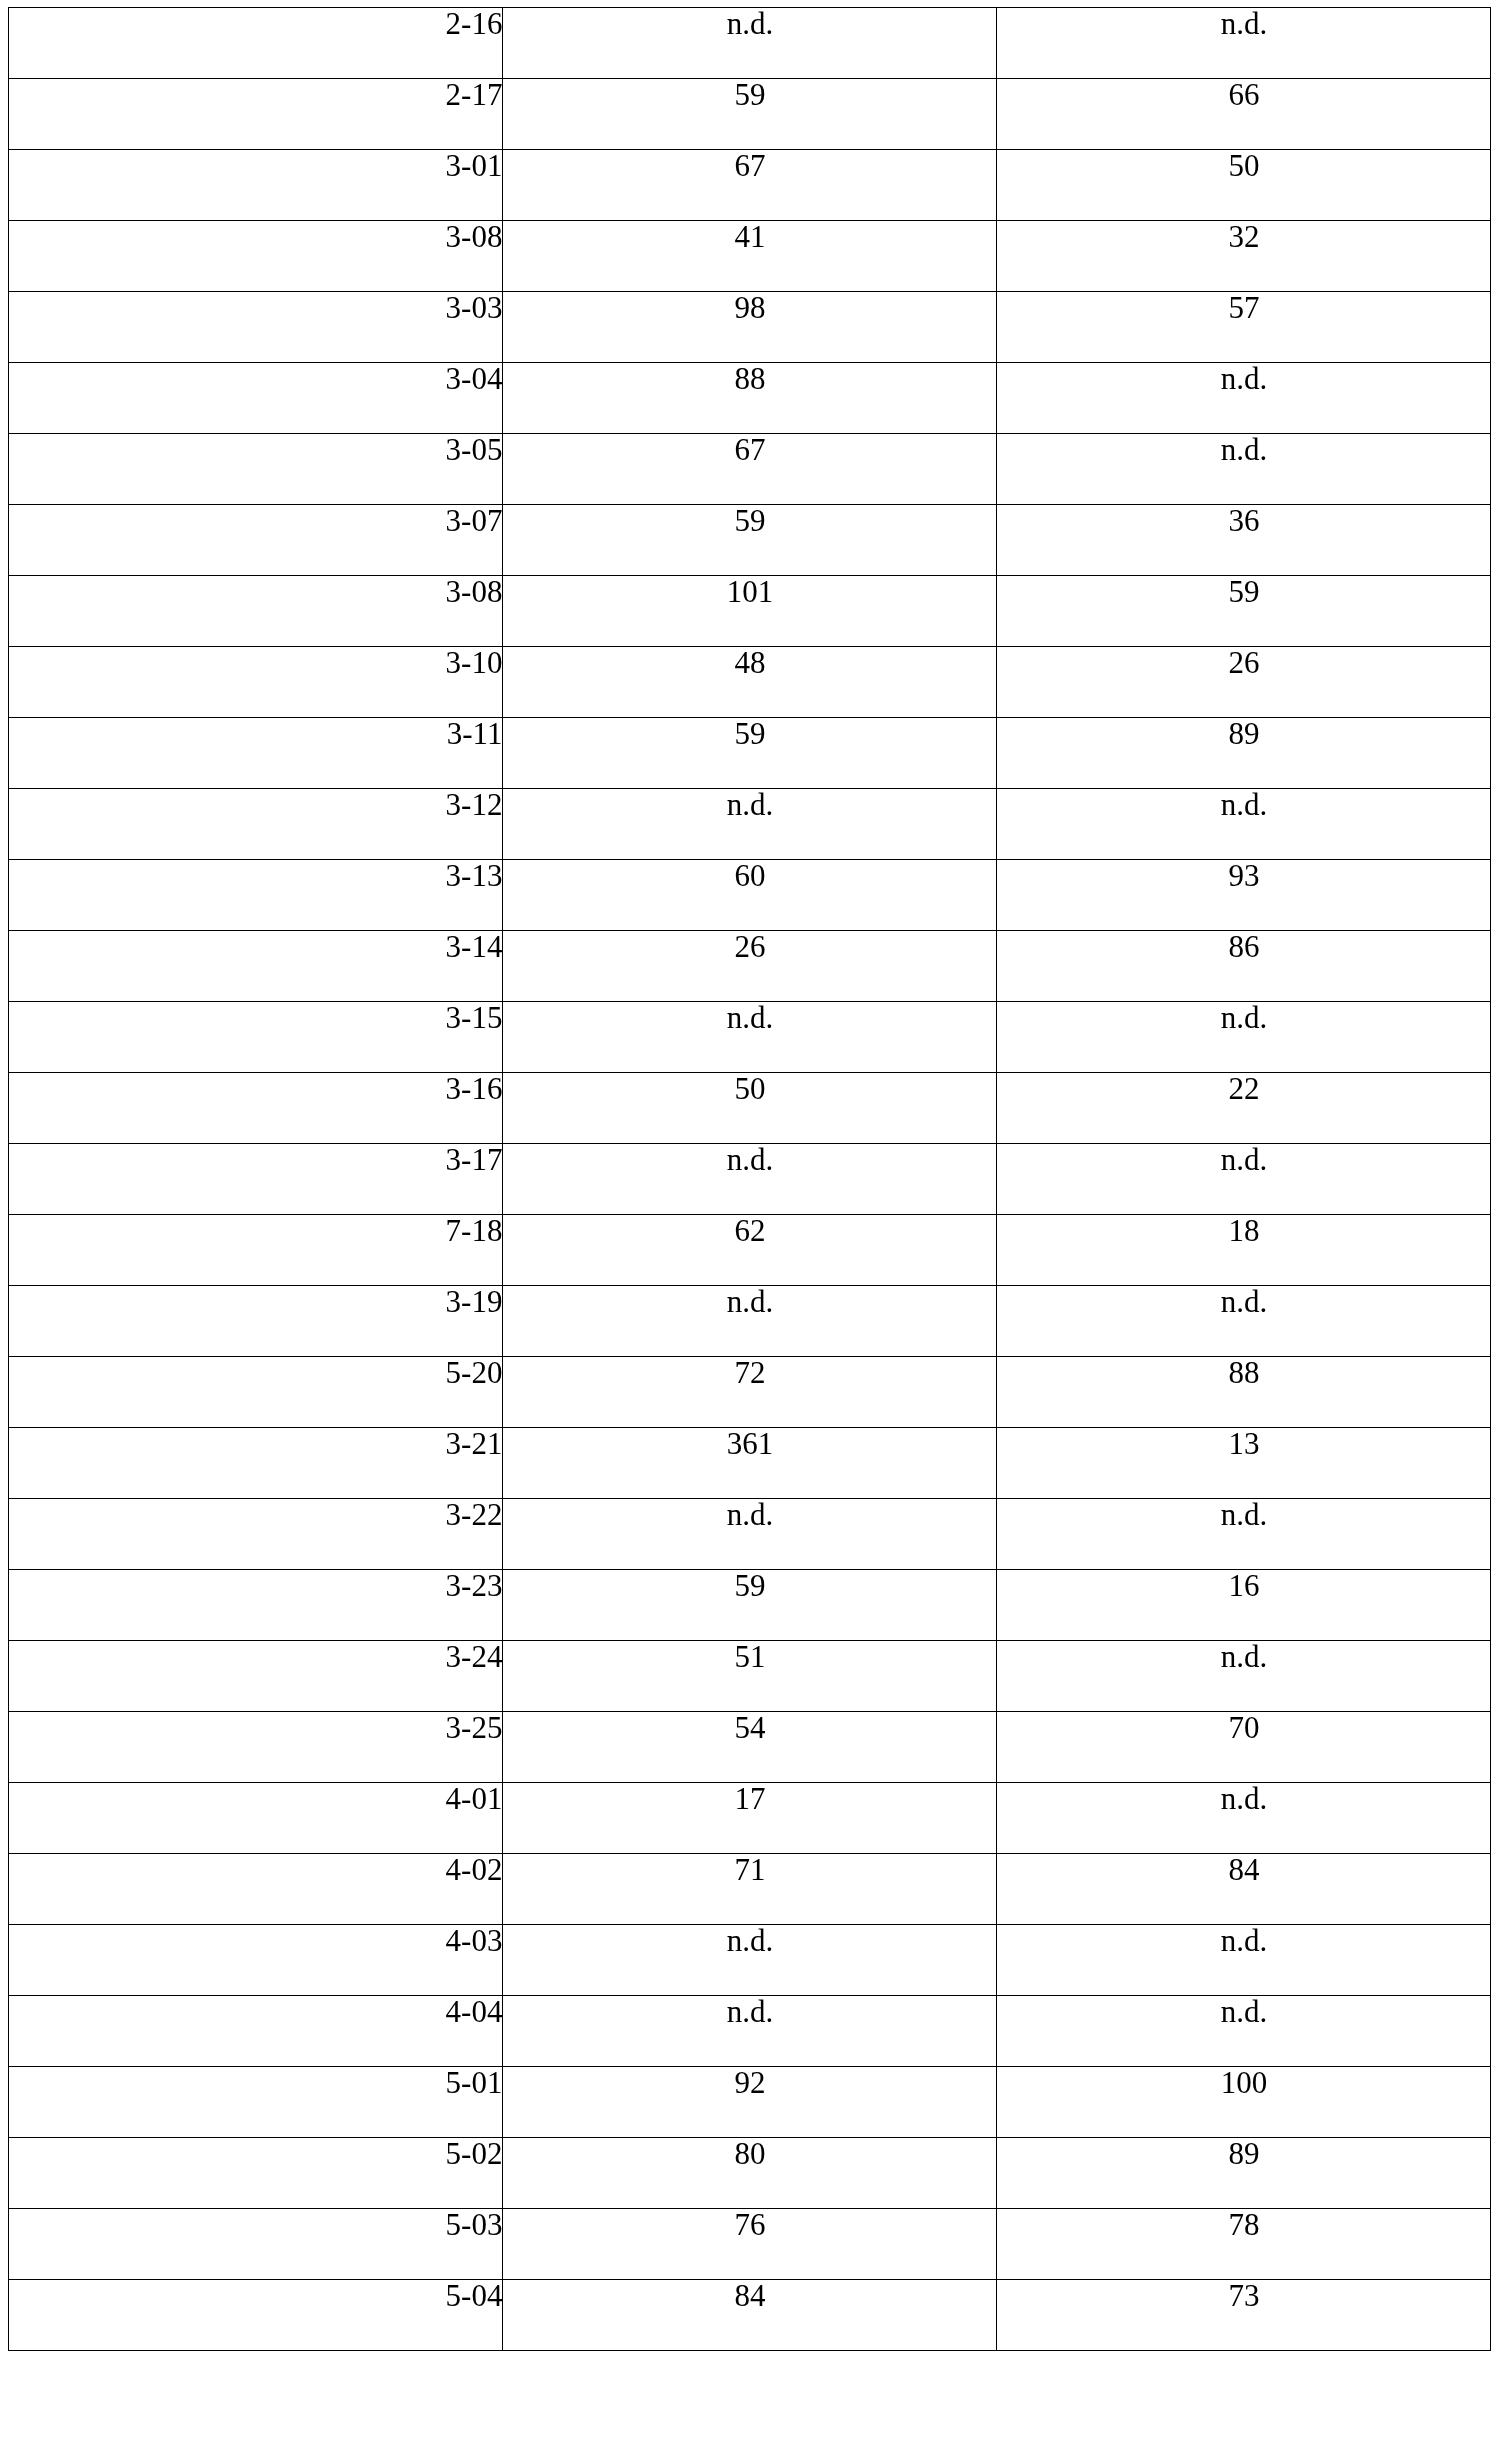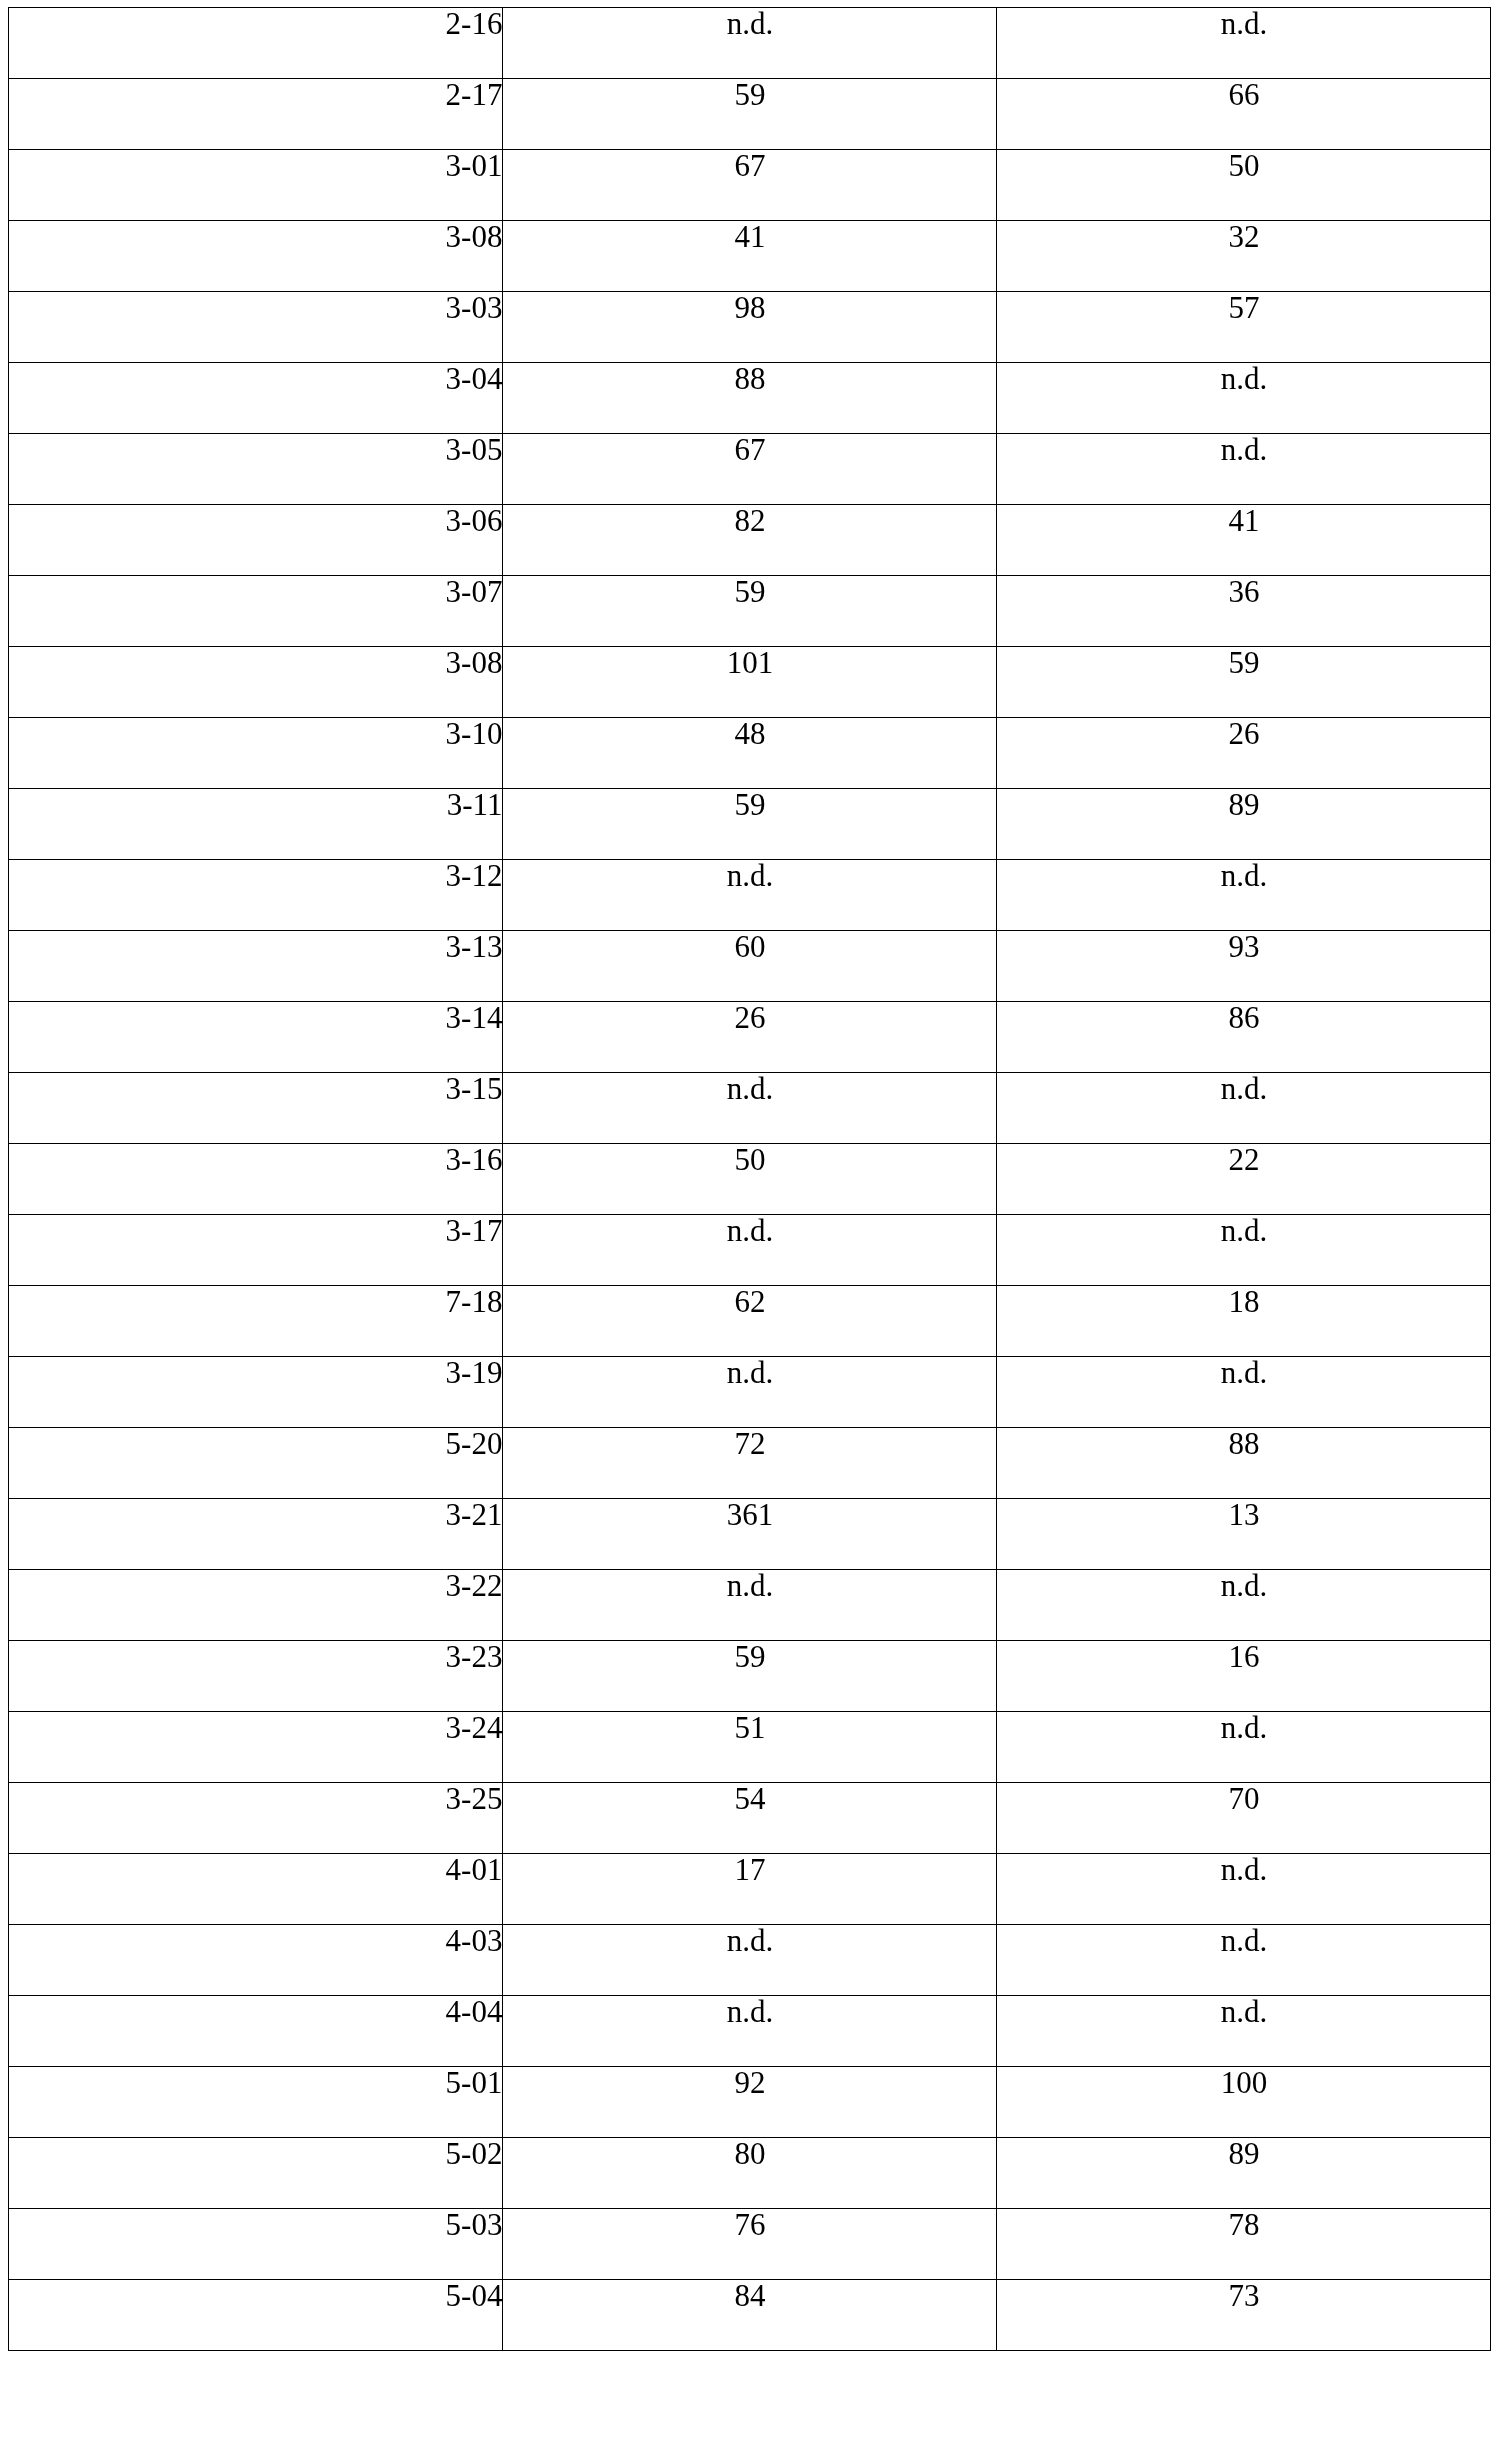--- a/index.html
+++ b/index.html
@@ -96,25 +96,20 @@
           <td class="cell-id">3-04</td>
           <td class="cell-val">88</td>
           <td class="cell-val">n.d.</td>
         </tr>
         <tr>
           <td class="cell-id">3-05</td>
           <td class="cell-val">67</td>
           <td class="cell-val">n.d.</td>
         </tr>
         <tr>
-          <td class="cell-id">3-06</td>
-          <td class="cell-val">82</td>
-          <td class="cell-val">41</td>
-        </tr>
-        <tr>
           <td class="cell-id">3-07</td>
           <td class="cell-val">59</td>
           <td class="cell-val">36</td>
         </tr>
         <tr>
           <td class="cell-id">3-08</td>
           <td class="cell-val">101</td>
           <td class="cell-val">59</td>
         </tr>
         <tr>
@@ -196,20 +191,25 @@
           <td class="cell-id">3-25</td>
           <td class="cell-val">54</td>
           <td class="cell-val">70</td>
         </tr>
         <tr>
           <td class="cell-id">4-01</td>
           <td class="cell-val">17</td>
           <td class="cell-val">n.d.</td>
         </tr>
         <tr>
+          <td class="cell-id">4-02</td>
+          <td class="cell-val">71</td>
+          <td class="cell-val">84</td>
+        </tr>
+        <tr>
           <td class="cell-id">4-03</td>
           <td class="cell-val">n.d.</td>
           <td class="cell-val">n.d.</td>
         </tr>
         <tr>
           <td class="cell-id">4-04</td>
           <td class="cell-val">n.d.</td>
           <td class="cell-val">n.d.</td>
         </tr>
         <tr>

